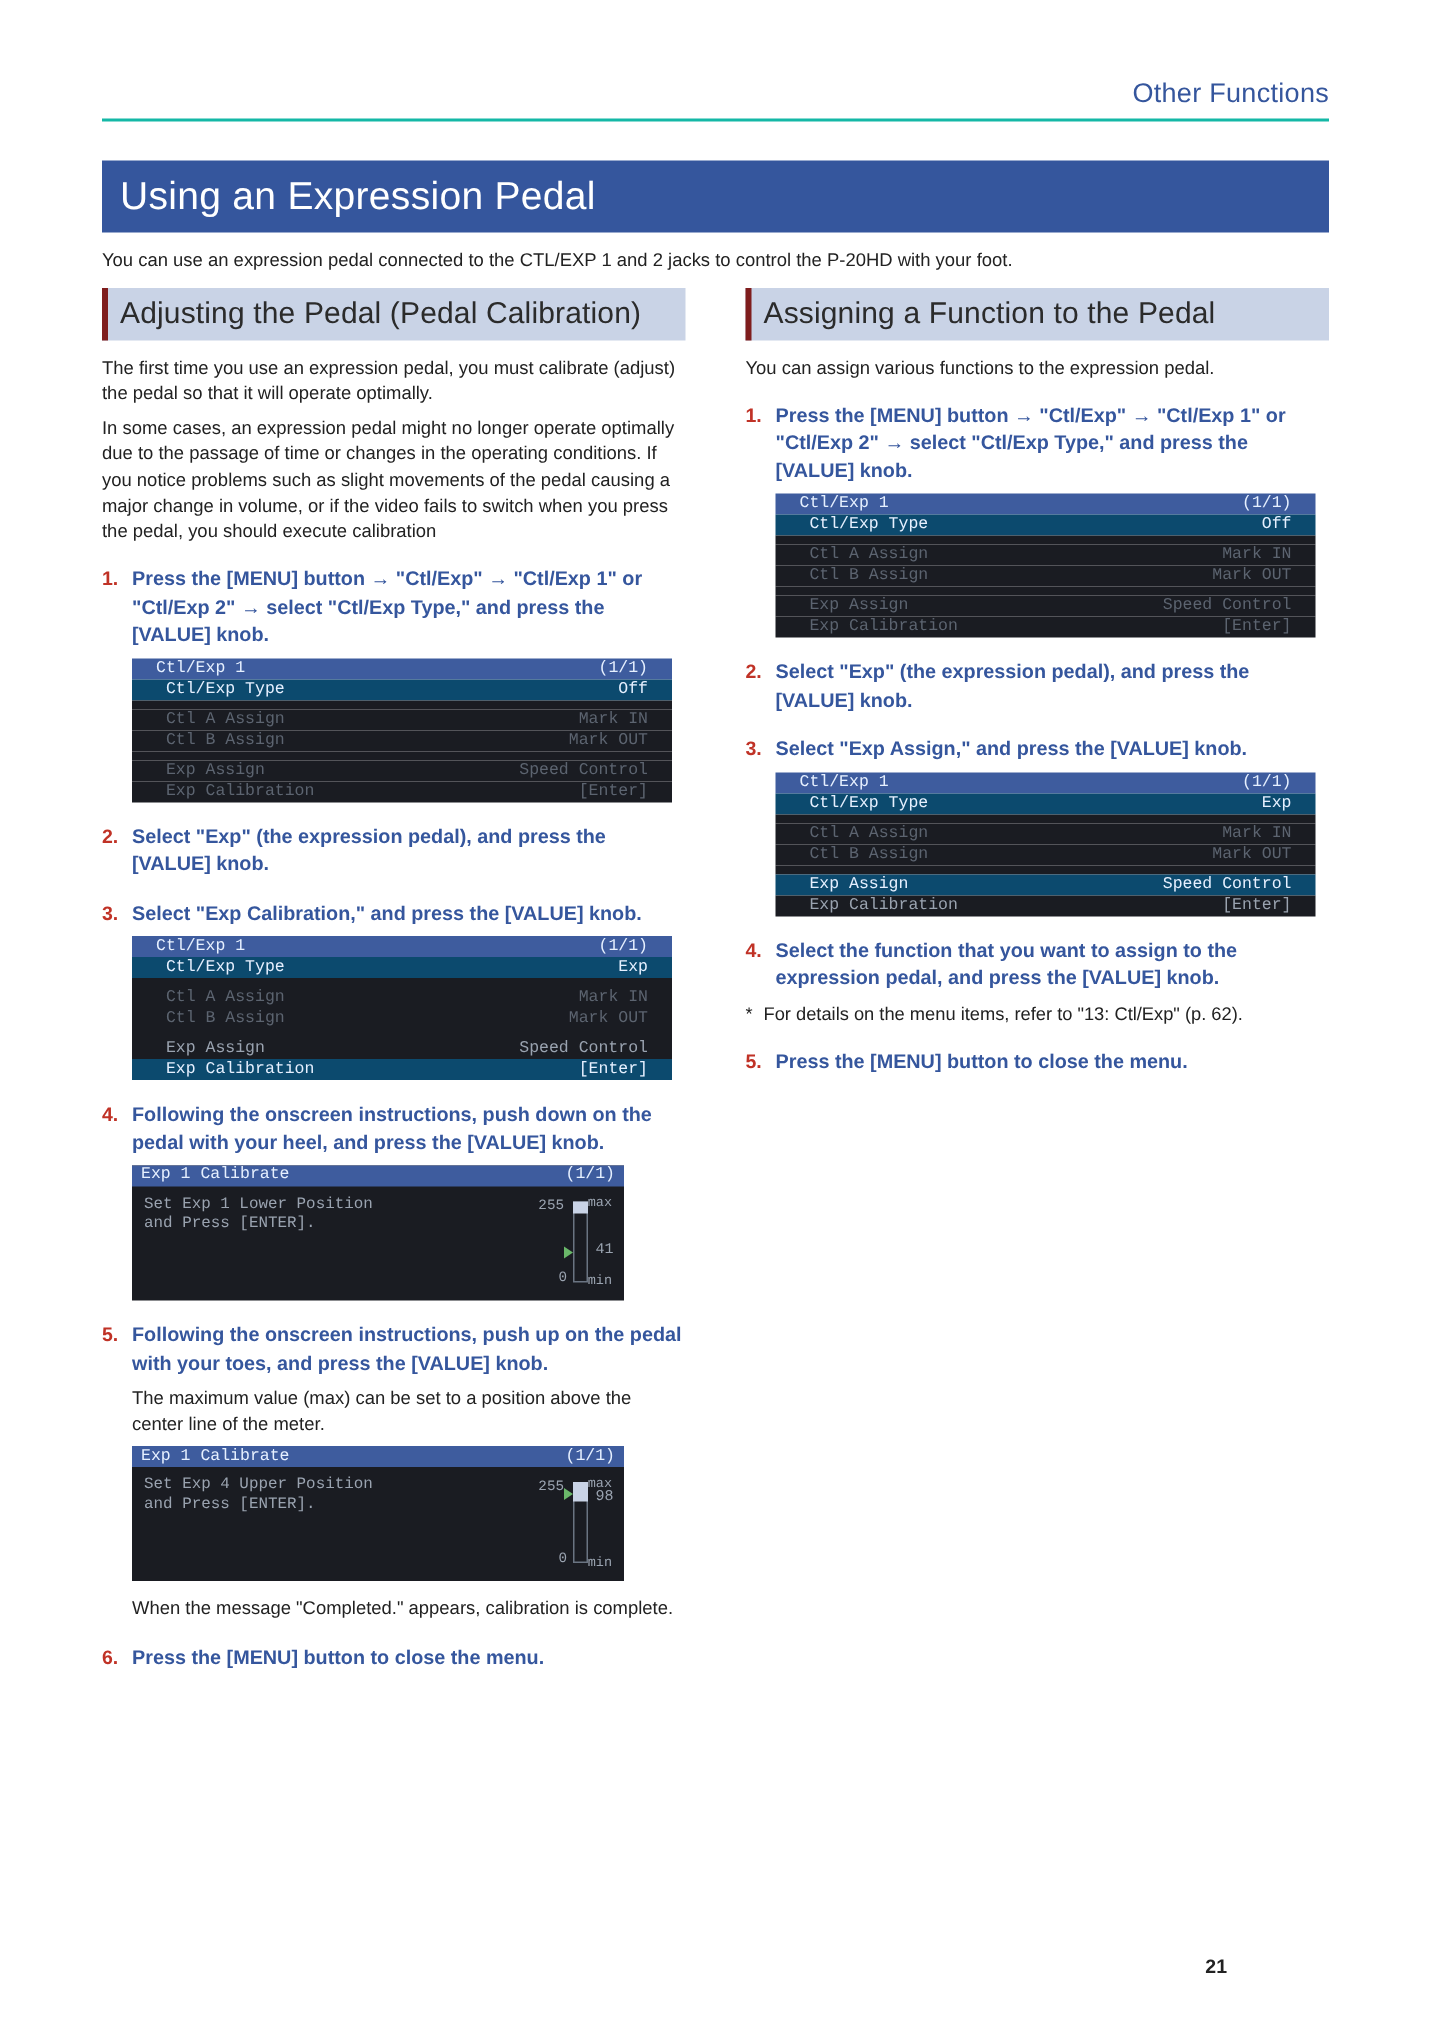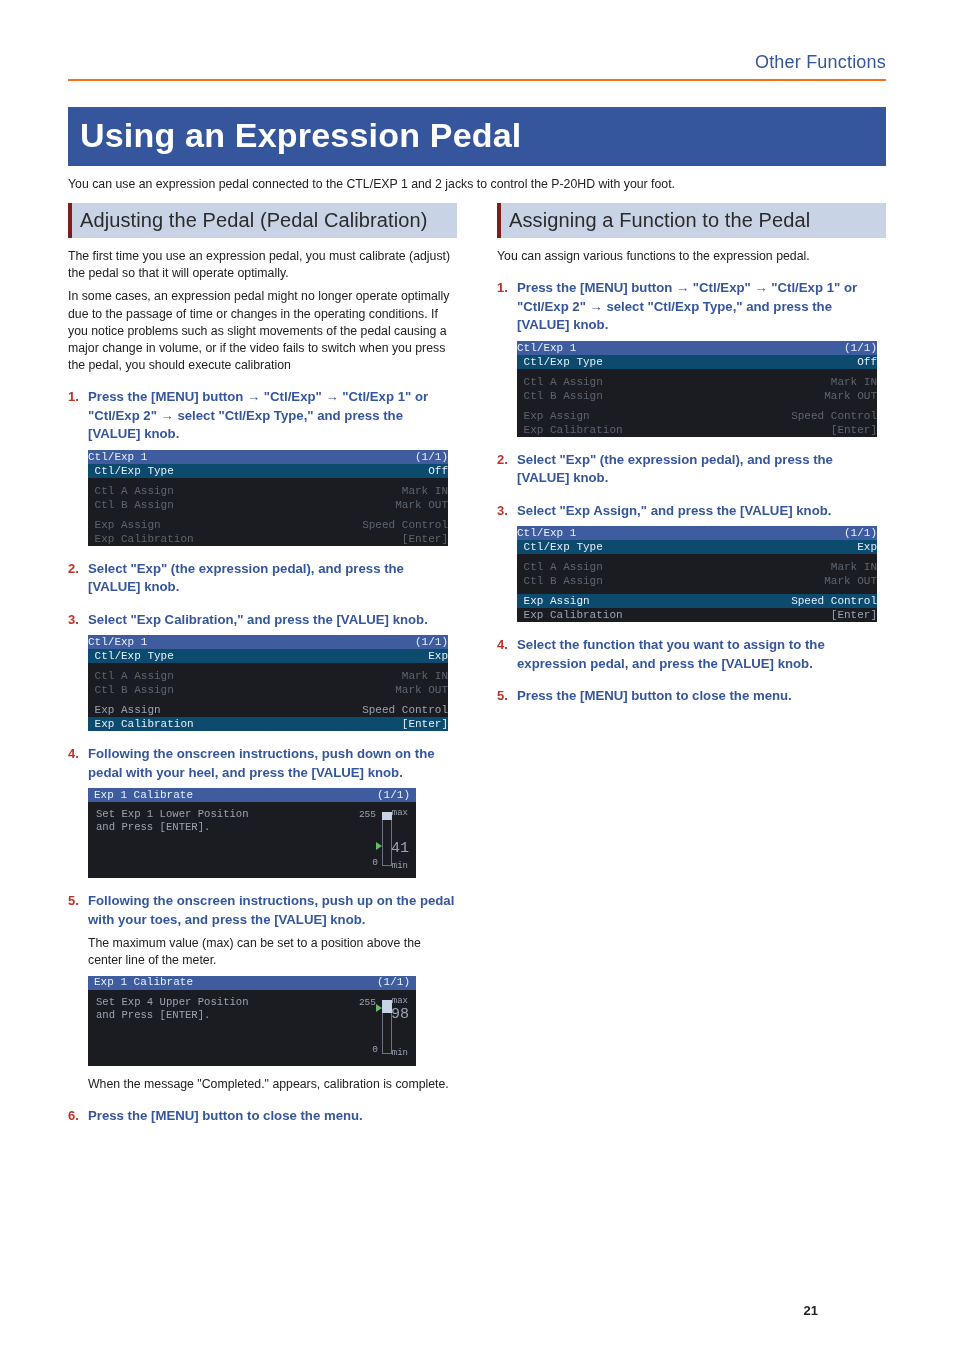--- a/index.html
+++ b/index.html
@@ -8,36 +8,36 @@
     background: #fff;
     color: #222;
     width: 954px;
     margin: 0 auto;
     padding: 50px 68px 40px 68px;
     font-size: 12.8px;
     line-height: 1.4;
   }
   .header-area { margin-bottom: 10px; }
   .bc-line {
-    border-bottom: 2px solid #f97316;
+    border-bottom: 2px solid #14b8a6;
     padding-bottom: 4px;
     margin-bottom: 26px;
   }
   .breadcrumb {
     text-align: right;
     color: #35569d;
     font-size: 18px;
     font-weight: 400;
     letter-spacing: 0.2px;
   }
   .sec-title {
     background: #35569d;
     color: #fff;
-    font-size: 34px;
-    font-weight: 700;
+    font-size: 26px;
+    font-weight: 400;
     padding: 5px 12px 6px 12px;
     margin-bottom: 10px;
     letter-spacing: 0.2px;
   }
   .sec-intro { margin-bottom: 26px; font-size: 12.5px; }
   .columns {
     display: flex;
     gap: 40px;
   }
   .col { flex: 1 1 0; min-width: 0; }
@@ -92,21 +92,21 @@
     font-family: "Courier New", monospace;
     font-size: 11px;
     line-height: 14px;
     margin: 6px 0 6px 20px;
     color: #9aa3b0;
     width: 360px;
   }
   .scr-row {
     display: flex;
     justify-content: space-between;
-    padding: 0 0;
+    padding: 0 16px;
     background: #1a1c22;
     height: 14px;
     align-items: center;
   }
   .scr-row.hdr { background: #3e5c9e; color: #e6f0ff; }
   .scr-row.hl { background: #0c4a6e; color: #e6f0ff; }
   .scr-row.dim { color: #5c6470; }
   .scr-row .l { white-space: pre; }
   .scr-row .r { white-space: pre; margin-left: auto; }
   .scr-spacer { height: 6px; background: #1a1c22; }
@@ -174,21 +174,21 @@
     top: 8px;
     width: 0; height: 0;
     border-top: 4px solid transparent;
     border-bottom: 4px solid transparent;
     border-left: 6px solid #6ab86a;
   }
   .cal-meter .lbl-max { position: absolute; right: -2px; top: -1px; font-size: 9px; }
   .cal-meter .lbl-min { position: absolute; right: -2px; bottom: -2px; font-size: 9px; }
   .cal-meter .lbl-255 { position: absolute; right: 30px; top: 0px; font-size: 9.5px; }
   .cal-meter .lbl-0   { position: absolute; right: 28px; bottom: 1px; font-size: 9.5px; }
-  .cal-meter .lbl-read { position: absolute; right: -3px; top: 30px; font-size: 15px; }
+  .cal-meter .lbl-read { position: absolute; right: -3px; top: 30px; font-size: 10px; }
   .cal-meter .lbl-read.hi { top: 8px; padding-left: 22px; }
   .cal-meter .hi-fill {
     position: absolute;
     right: 14px;
     top: 4px;
     width: 10px;
     height: 13px;
     background: #c9d3e6;
   }
   .page-num {
@@ -429,20 +429,21 @@
       <div class="scr-row">
             <span class="l"> Exp Calibration</span>
             <span class="r">[Enter]</span>
           </div>
     </div>
 
     <div class="step">
       <div class="step-num">4.</div>
       <div class="step-body">Select the function that you want to assign to the expression pedal, and press the [VALUE] knob.</div>
     </div>
+    <div class="note"><span class="star">*</span><span>For details on the menu items, refer to "13: Ctl/Exp" (p. 62).</span></div>
 
     <div class="step">
       <div class="step-num">5.</div>
       <div class="step-body">Press the [MENU] button to close the menu.</div>
     </div>
   </div>
 </div>
 
 <div class="page-num">21</div>
 </div>

